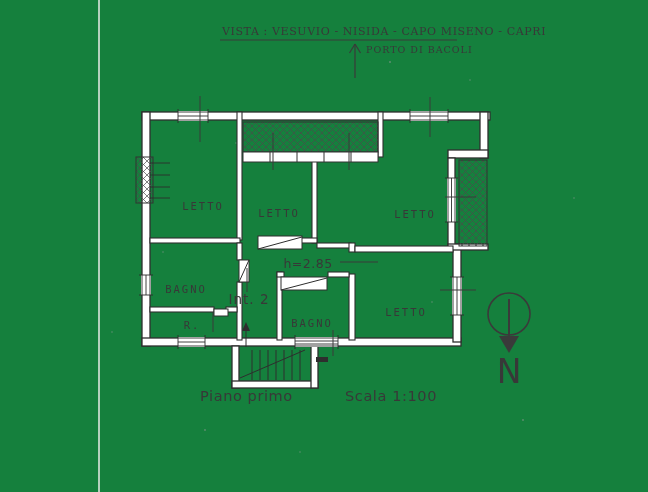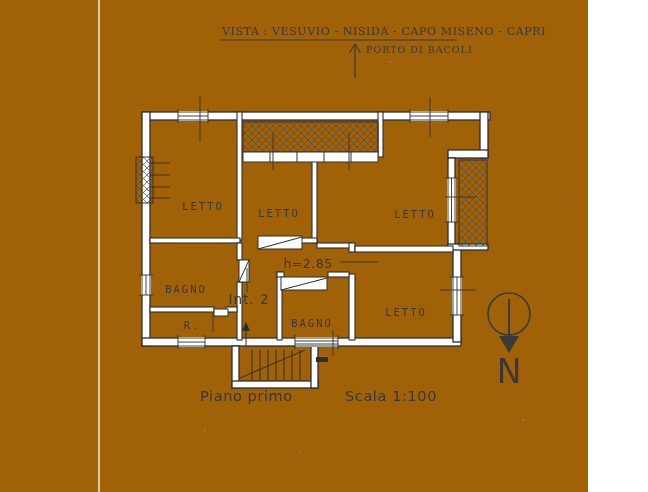--- a/index.html
+++ b/index.html
@@ -1,16 +1,16 @@
 <!DOCTYPE html>
 <html><head>
 <meta charset="utf-8">
 <style>
   html,body{margin:0;padding:0;background:#ffffff;}
-  #page{position:relative;width:588px;height:492px;background:#a16207;overflow:hidden;
+  #page{position:relative;width:648px;height:492px;background:#15803d;overflow:hidden;
         font-family:"DejaVu Sans", sans-serif;}
   svg text{fill:#383838;}
   .stencil{font-family:"DejaVu Sans Mono", monospace;letter-spacing:2px;font-size:10.5px;}
   .hand{font-family:"DejaVu Serif", serif;}
   .tech{font-family:"DejaVu Sans", sans-serif;}
 </style>
 </head>
 <body>
 
 <div id="page">

